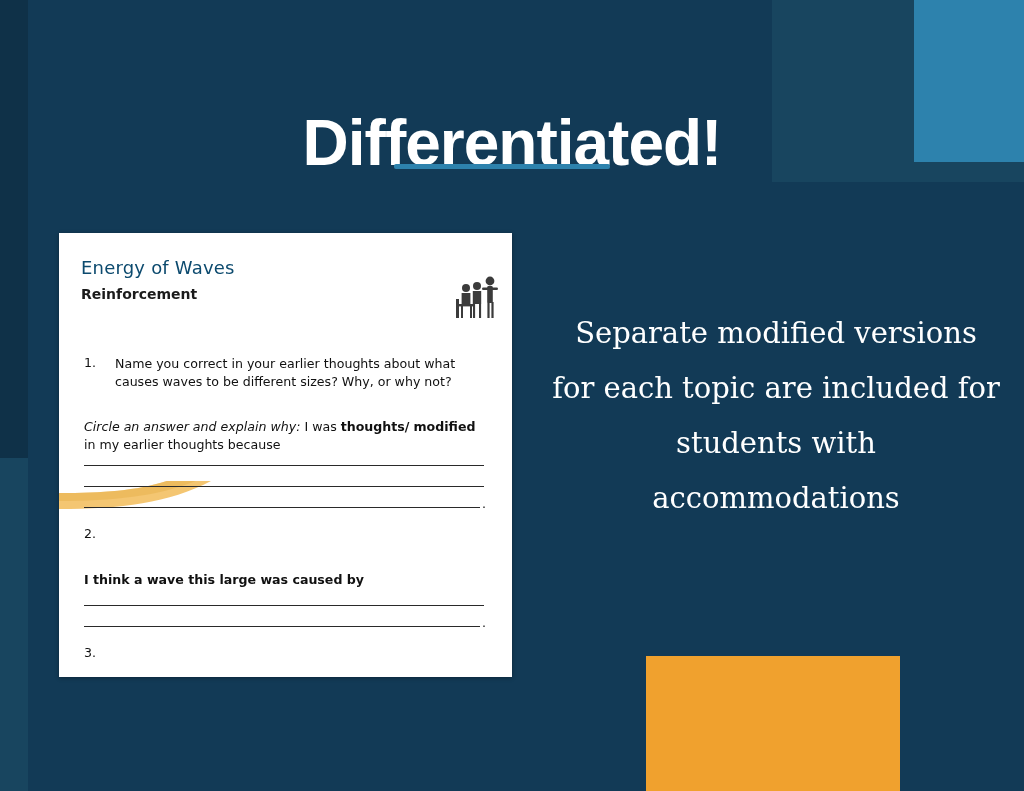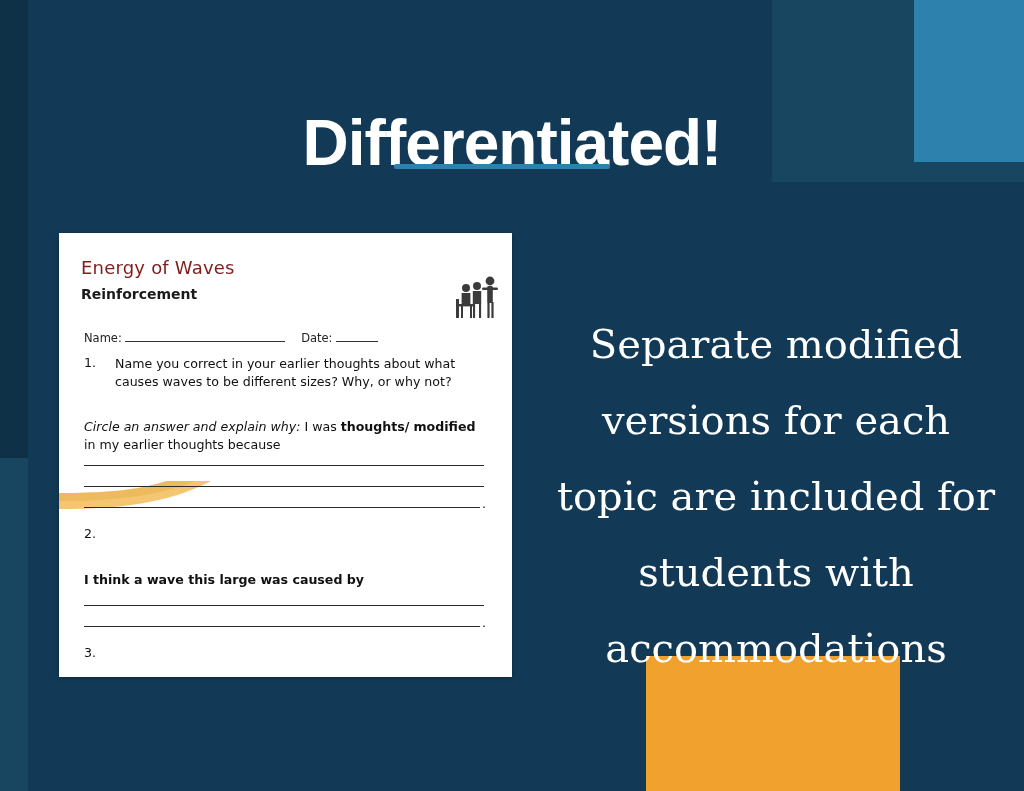--- a/index.html
+++ b/index.html
@@ -97,21 +97,21 @@
 
   
   .rightcopy {
     position: absolute;
     left: 552px;
     top: 306px;
     width: 448px;
     text-align: center;
     color: #ffffff;
     font-family: "DejaVu Serif", serif;
-    font-size: 40px;
+    font-size: 29px;
     line-height: 1.9;
   }
 
   
   .card {
     position: absolute;
     left: 59px;
     top: 233px;
     width: 453px;
     height: 444px;
@@ -130,21 +130,21 @@
     top: 248px;
     width: 453px;
     height: 86px;
     pointer-events: none;
   }
   .ws-title {
     position: absolute;
     left: 22px;
     top: 24px;
     font-size: 18px;
-    color: #7f1d1d;
+    color: #0c4a6e;
     font-family: "DejaVu Sans", sans-serif;
     letter-spacing: 0.2px;
   }
   .ws-sub {
     position: absolute;
     left: 22px;
     top: 53px;
     font-size: 14px;
     font-weight: bold;
     color: #1b1b1b;
@@ -239,26 +239,20 @@
           <rect x="17" y="31" width="2" height="12"></rect>
           <rect x="26" y="31" width="2" height="12"></rect>
           <circle cx="33" cy="11" r="4"></circle>
           <path d="M28.8 16 h8.4 v13 h-8.4 z"></path>
           <rect x="29" y="29" width="2.1" height="14"></rect>
           <rect x="35" y="29" width="2.1" height="14"></rect>
           <rect x="12" y="24" width="3" height="19"></rect>
         </g>
       </svg>
 
-      <div class="ws-nameline">
-        <span>Name:</span>
-        <span class="ul" style="width:160px"></span>
-        <span style="margin-left:12px">Date:</span>
-        <span class="ul" style="width:42px"></span>
-      </div>
 
       <div class="qnum" style="left:25px; top:122px;">1.</div>
       <div class="q" style="left:56px; top:122px; width:370px;">Name you correct in your earlier thoughts about what causes waves to be different sizes? Why, or why not?</div>
 
       <div class="q" style="left:25px; top:185px; width:400px;">
         <span class="ital">Circle an answer and explain why:</span>
         <span>I was</span>
         <span class="bold">thoughts</span><span class="bold">/</span>
         <span class="bold">modified</span>
         <span>in my earlier thoughts because</span>

